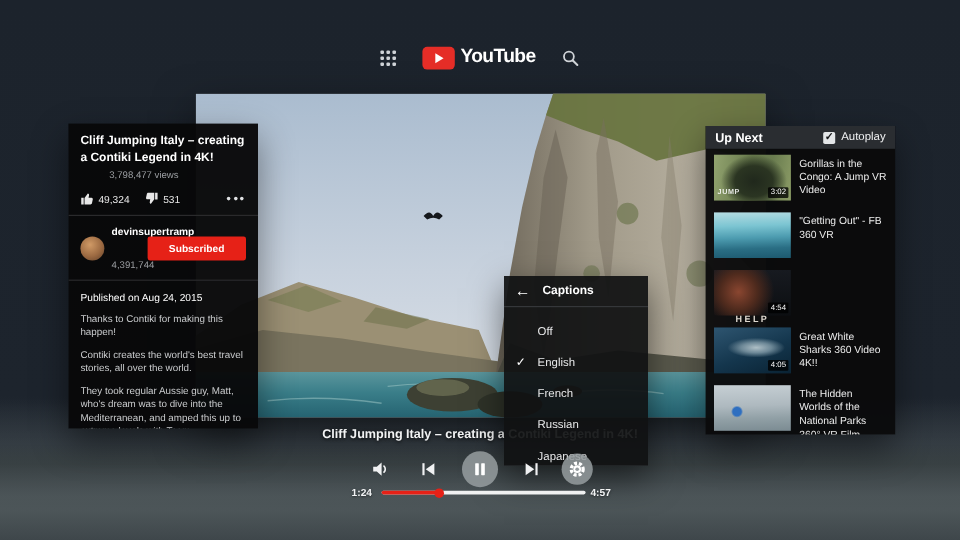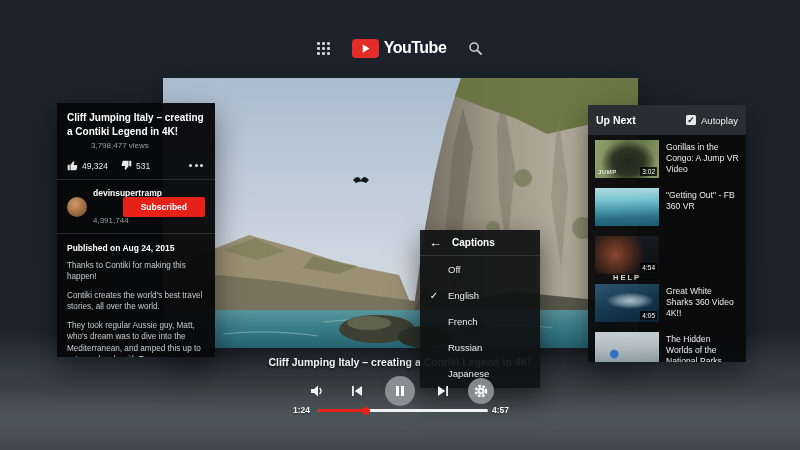--- a/index.html
+++ b/index.html
@@ -39,29 +39,29 @@
   .vi-more i{width:3px;height:3px;border-radius:50%;background:#dfe1e3;}
   .divider{height:1px;background:#2a2a2c;margin:8px -10px 0;}
   .vi-channel{display:flex;align-items:center;margin-top:8px;gap:6px;}
   .avatar{width:20px;height:20px;border-radius:50%;flex:0 0 20px;
     background:radial-gradient(circle at 40% 35%,#d09a66 0%,#9c6a42 55%,#5f3f28 100%);}
   .ch-meta{min-width:0;}
   .ch-name{font-size:8.5px;font-weight:bold;color:#fff;}
   .ch-subs{font-size:8px;color:#9a9da1;margin-top:18px;}
   .sub-btn{margin-left:auto;background:#e62117;color:#fff;font-size:8.5px;font-weight:bold;
     padding:5px 18px;border-radius:2px;cursor:pointer;white-space:nowrap;}
-  .vi-pub{font-size:8.5px;font-weight:bold;margin-top:9px;color:#fff;}
+  .vi-pub{font-size:8.5px;font-weight:normal;margin-top:9px;color:#fff;}
   .vi-desc{margin-top:7px;font-size:8.2px;line-height:1.4;color:#c9cbcd;
     -webkit-mask-image:linear-gradient(180deg,#000 70%,transparent 98%);
     mask-image:linear-gradient(180deg,#000 70%,transparent 98%);}
   .vi-desc p{margin:0 0 7px;}
   
   .upnext{position:absolute;left:588px;top:105px;width:158px;height:257px;z-index:2;
     background:rgba(10,10,11,.96);overflow:hidden;box-shadow:0 12px 28px rgba(0,0,0,.45);}
-  .un-header{height:30px;background:#2a2d31;display:flex;align-items:center;padding:0 8px;}
+  .un-header{height:19px;background:#2a2d31;display:flex;align-items:center;padding:0 8px;}
   .un-header-label{color:#fff;font-size:10.5px;font-weight:bold;}
   .autoplay{margin-left:auto;display:flex;align-items:center;gap:5px;cursor:pointer;}
   .checkbox{width:10px;height:10px;background:#e4e6e8;border-radius:1.5px;display:flex;align-items:center;justify-content:center;
     color:#17181a;font-size:9px;line-height:1;font-weight:bold;}
   .autoplay-label{color:#f0f1f2;font-size:9.5px;}
   .un-item{display:flex;gap:7px;padding:5px 7px;cursor:pointer;}
   .un-thumb{position:relative;width:64px;height:38px;flex:0 0 64px;background:#333;}
   .wm{position:absolute;left:3px;bottom:3px;font-size:6px;font-weight:bold;color:rgba(255,255,255,.85);letter-spacing:.5px;}
   .wm-center{left:50%;top:55%;bottom:auto;transform:translate(-50%,-50%);font-size:7.5px;letter-spacing:2px;color:#ded8cf;margin-top:20px;}
   .dur{position:absolute;right:2px;bottom:2px;background:rgba(0,0,0,.78);color:#fff;font-size:6.5px;padding:1px 2px;border-radius:1px;}
@@ -71,21 +71,21 @@
   .thumb-beach{background:linear-gradient(178deg,#b5dce2 0%,#7cc5d2 30%,#4d9cb0 55%,#2a6e84 78%,#1d5a70 100%);}
   .thumb-help{background:radial-gradient(circle at 32% 48%,#8a4630 0%,#4e2a1d 32%,rgba(0,0,0,0) 62%),linear-gradient(#171a20 0%,#0c0e11 100%);background-color:#0c0e11;}
   .thumb-shark{background:radial-gradient(ellipse 52% 30% at 55% 44%,#aebfc6 0%,#6d8897 38%,rgba(0,0,0,0) 72%),linear-gradient(160deg,#2e5570 0%,#14364d 55%,#0a2334 100%);background-color:#14364d;}
   .thumb-parks{background:radial-gradient(circle at 30% 58%,#2f6fc0 0%,#2f6fc0 7%,rgba(0,0,0,0) 10%),linear-gradient(178deg,#c6cfd4 0%,#aeb9bf 45%,#91a0a6 72%,#7b8b92 100%);}
   
   .captions{position:absolute;left:420px;top:230px;width:120px;z-index:4;
     background:rgba(16,17,18,.93);box-shadow:0 10px 26px rgba(0,0,0,.5);padding-bottom:2px;}
   .cap-header{height:26px;display:flex;align-items:center;gap:10px;padding:0 9px;border-bottom:1px solid #35373a;cursor:pointer;}
   .cap-back{color:#fff;font-size:13px;line-height:1;}
   .cap-title{color:#fff;font-size:10px;font-weight:bold;}
-  .cap-row{height:26px;display:flex;align-items:center;cursor:pointer;color:#e9eaeb;font-size:9.5px;}
+  .cap-row{height:26px;display:flex;align-items:flex-end;cursor:pointer;color:#e9eaeb;font-size:9.5px;}
   .cap-check{width:28px;text-align:center;color:#fff;font-size:10px;}
   
   .overlay-title{position:absolute;left:0;top:356px;width:100%;text-align:center;z-index:3;
     color:#f2f3f4;font-size:10.5px;font-weight:bold;text-shadow:0 1px 3px rgba(0,0,0,.8);}
   
   .controls{position:absolute;left:0;top:376px;width:100%;height:30px;z-index:5;}
   .ctl{position:absolute;display:flex;align-items:center;justify-content:center;cursor:pointer;}
   .ctl svg{display:block;}
   .ctl-circle{border-radius:50%;background:rgba(150,157,160,.85);}
   .ctl-volume{left:308px;top:6px;width:18px;height:18px;}

